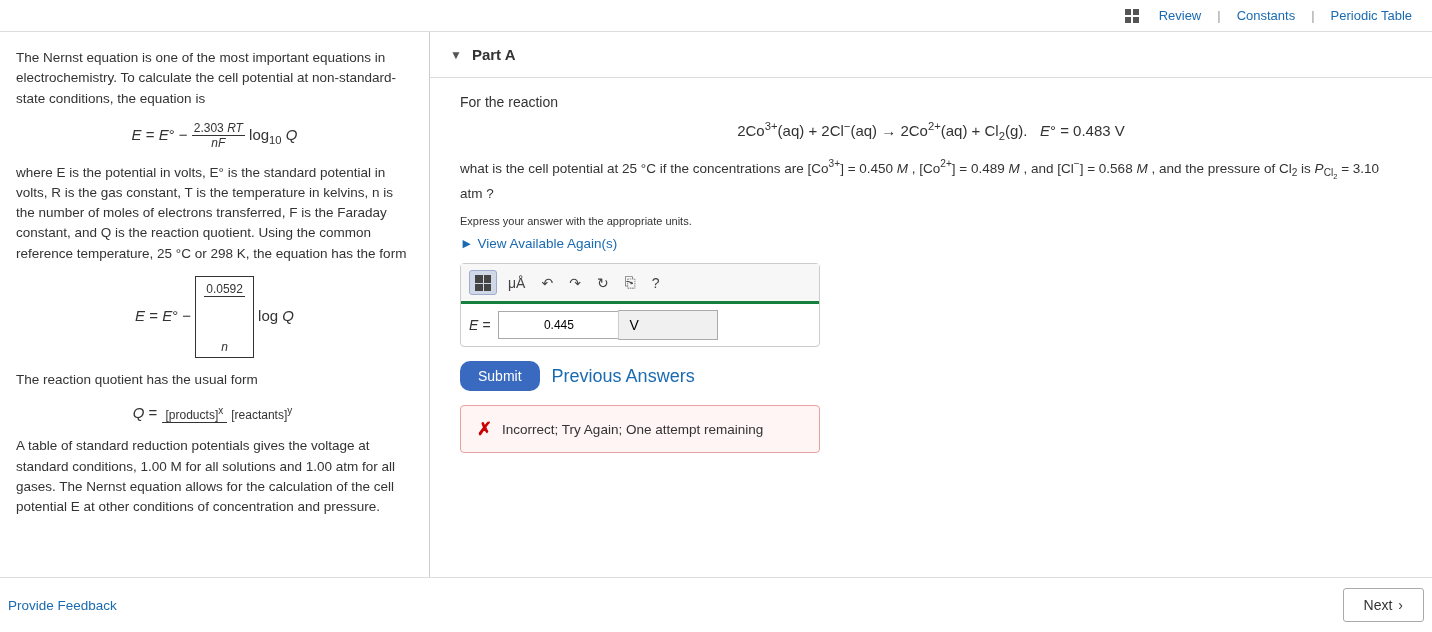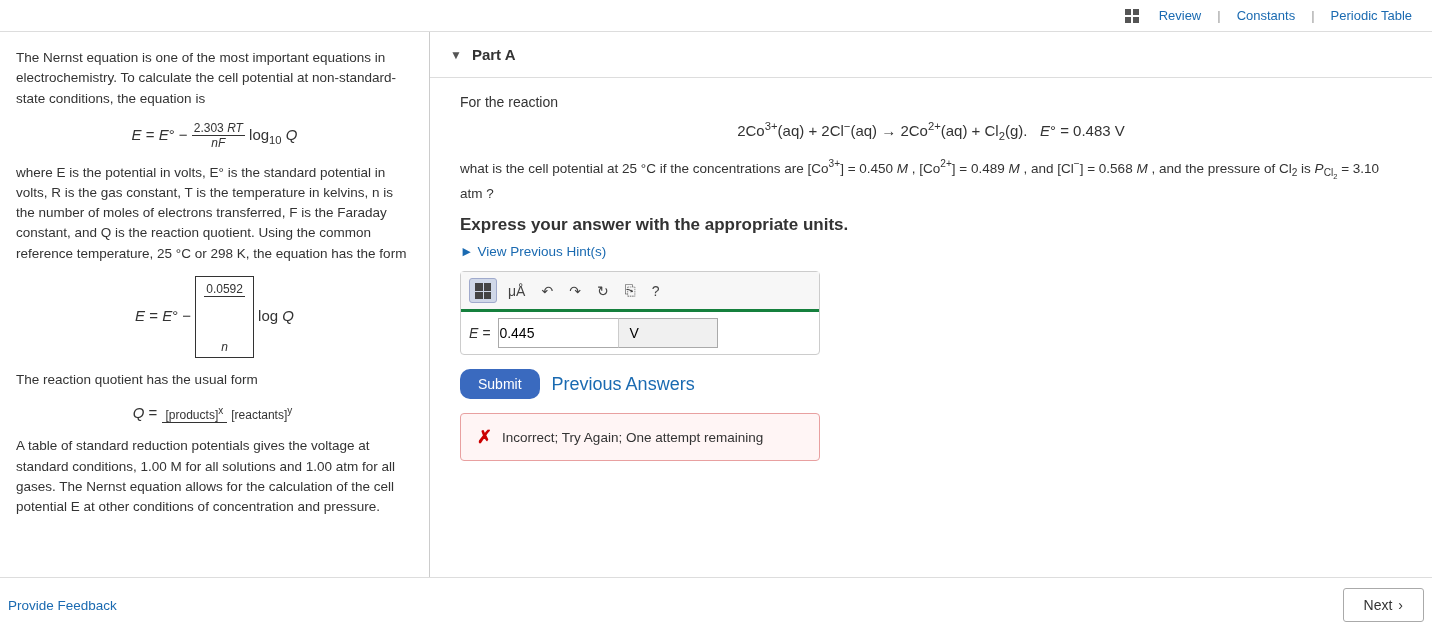--- a/index.html
+++ b/index.html
@@ -91,22 +91,22 @@
       text-align: center;
       margin: 10px 0 14px;
       font-size: 15px;
     }
     .question-text {
       font-size: 13.5px;
       margin-bottom: 6px;
       line-height: 1.6;
     }
     .express-label {
-      font-weight: bold;
-      font-size: 17px;
+      font-weight: normal;
+      font-size: 11px;
       margin: 10px 0 8px;
     }
     .hint-link {
       color: #1a6ab1;
       text-decoration: none;
       font-size: 13.5px;
       display: inline-flex;
       align-items: center;
       gap: 4px;
       margin-bottom: 12px;
@@ -161,23 +161,24 @@
     }
     .answer-eq-label {
       font-style: italic;
       font-size: 14px;
       margin-right: 8px;
     }
     .answer-value-input {
       border: 1px solid #aaa;
       border-right: none;
       padding: 6px 0;
-      font-size: 14px;
+      font-size: 12px;
       width: 120px;
       outline: none;
+      text-align: center;
     }
     .answer-unit-input {
       border: 1px solid #aaa;
       border-left: 1px solid #ccc;
       padding: 6px 10px;
       font-size: 14px;
       width: 100px;
       outline: none;
       background: #f0f0f0;
     }
@@ -325,21 +326,21 @@
         [Co<sup>2+</sup>] = 0.489 <span class="math-italic">M</span> ,
         and [Cl<sup>−</sup>] = 0.568 <span class="math-italic">M</span> ,
         and the pressure of Cl<sub>2</sub> is
         <span class="math-italic">P</span><sub>Cl<sub>2</sub></sub> = 3.10 atm ?
       </p>
 
       <p class="express-label">Express your answer with the appropriate units.</p>
 
       <a href="#" class="hint-link">
         <span>►</span>
-        <span>View Previous Hint(s)</span>
+        <span>View Available Again(s)</span>
       </a>
 
       <div class="answer-box">
         <div class="answer-toolbar">
           <button class="toolbar-btn active-btn" title="Math mode">
             <span class="toolbar-icon-grid">
               <span></span>
                 <span></span>
                 <span></span>
                 <span></span>

